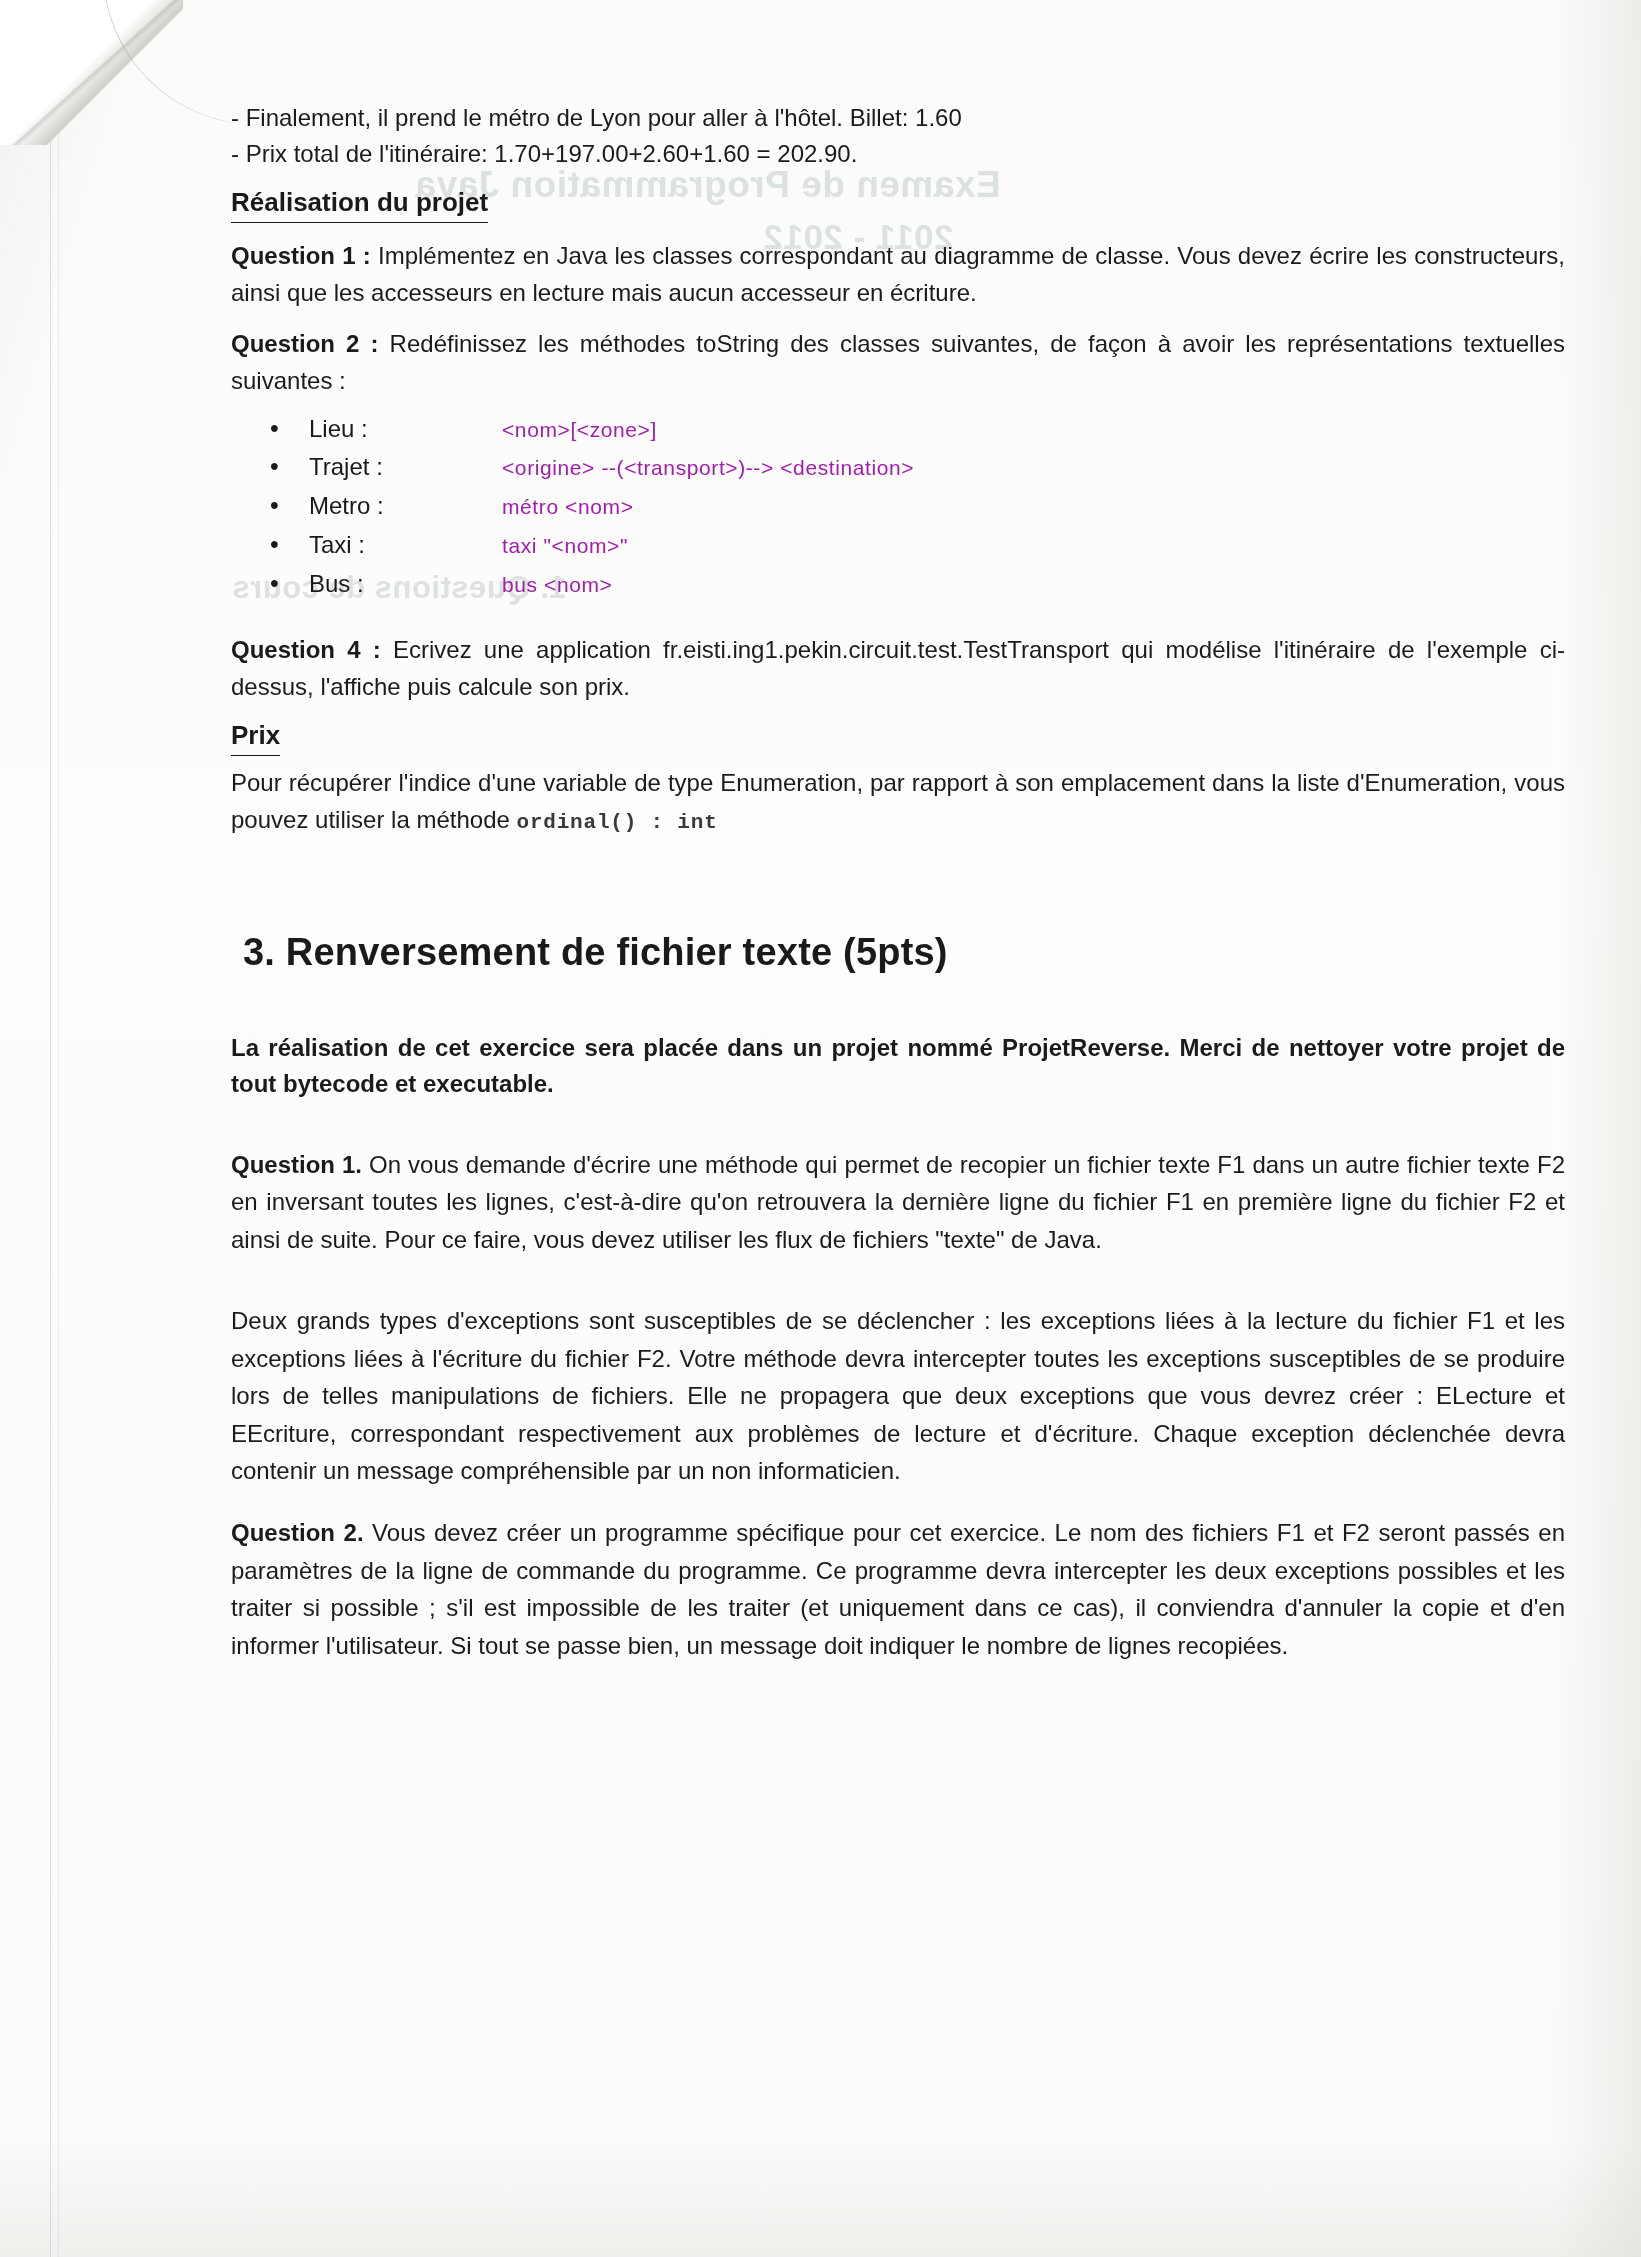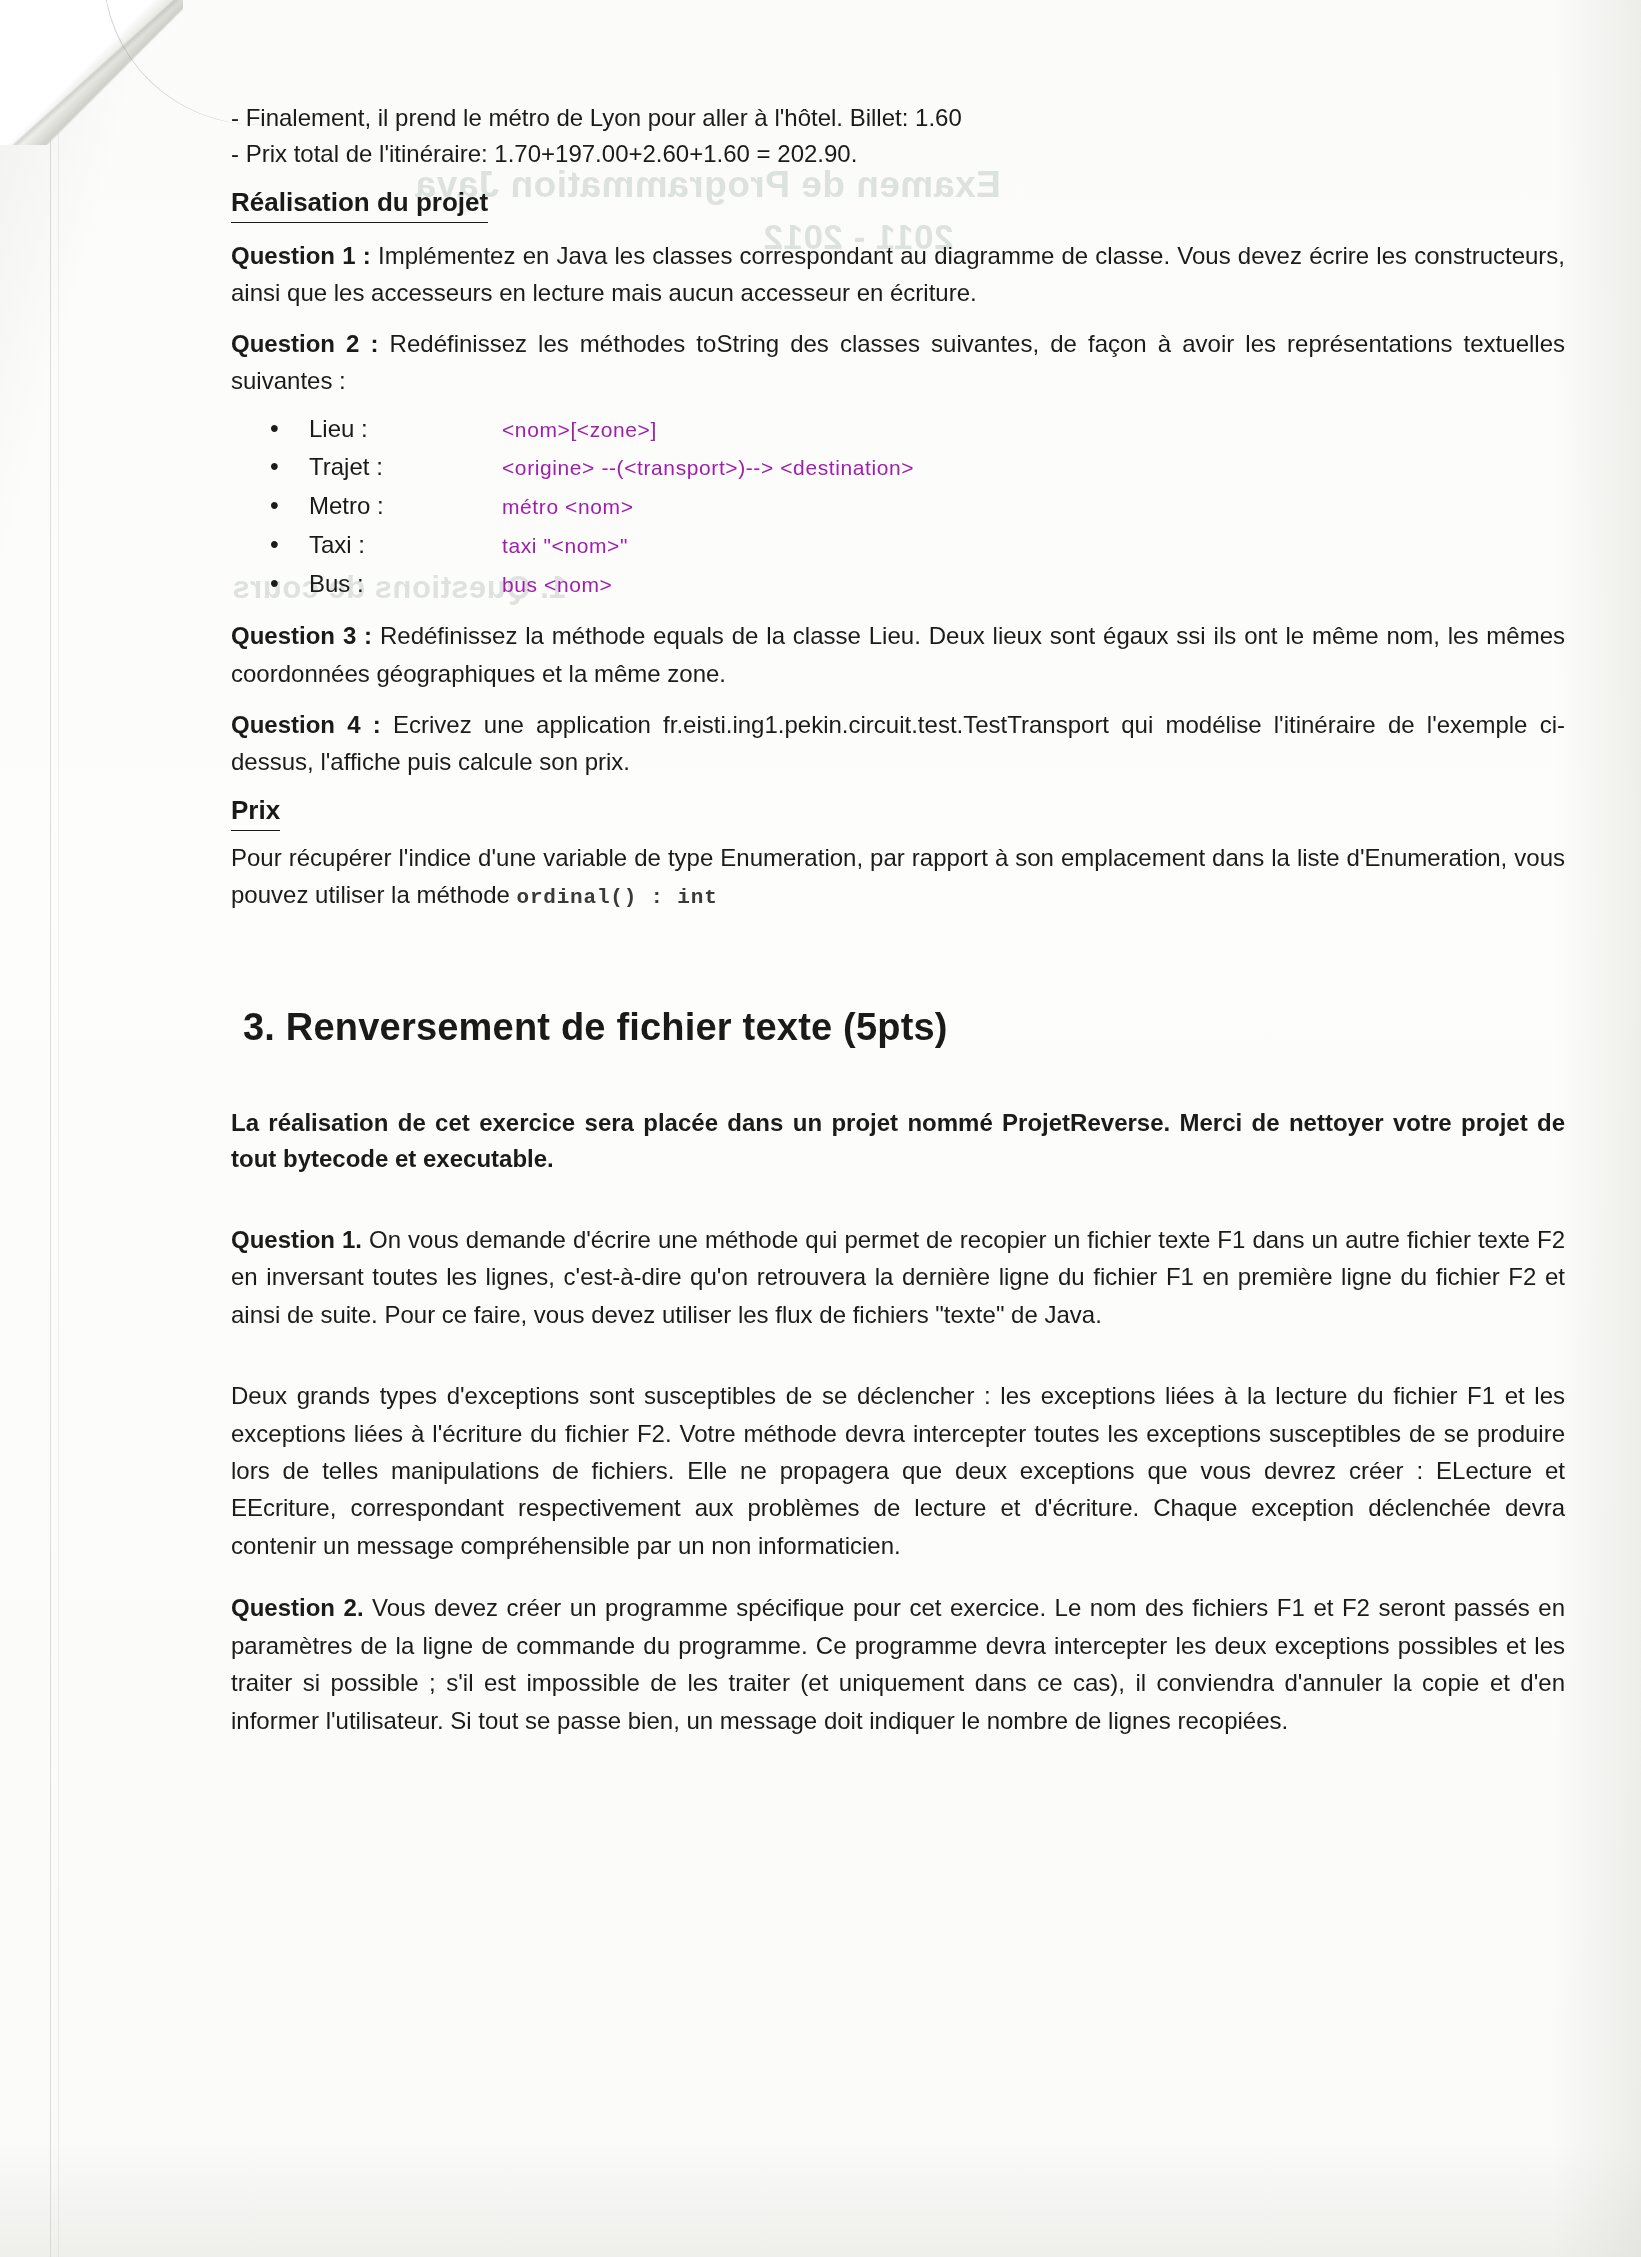--- a/index.html
+++ b/index.html
@@ -233,23 +233,20 @@
     </li>
     <li>
       <span class="bullet">•</span>
       <span class="lbl">Bus :</span>
       <span class="mono">bus &lt;nom&gt;</span>
     </li>
   </ul>
 
   <div class="gap-sm"></div>
 
-  <p class="body-text">
-    <span class="q-label">Question 3 :</span><span> Redéfinissez la méthode equals de la classe Lieu. Deux lieux sont égaux ssi ils ont le même nom, les mêmes coordonnées géographiques et la même zone.</span>
-  </p>
 
   <div class="gap-sm"></div>
 
   <p class="body-text">
     <span class="q-label">Question 4 :</span><span> Ecrivez une application fr.eisti.ing1.pekin.circuit.test.TestTransport qui modélise l'itinéraire de l'exemple ci-dessus, l'affiche puis calcule son prix.</span>
   </p>
 
   <div class="gap-sm"></div>
 
   <div>

